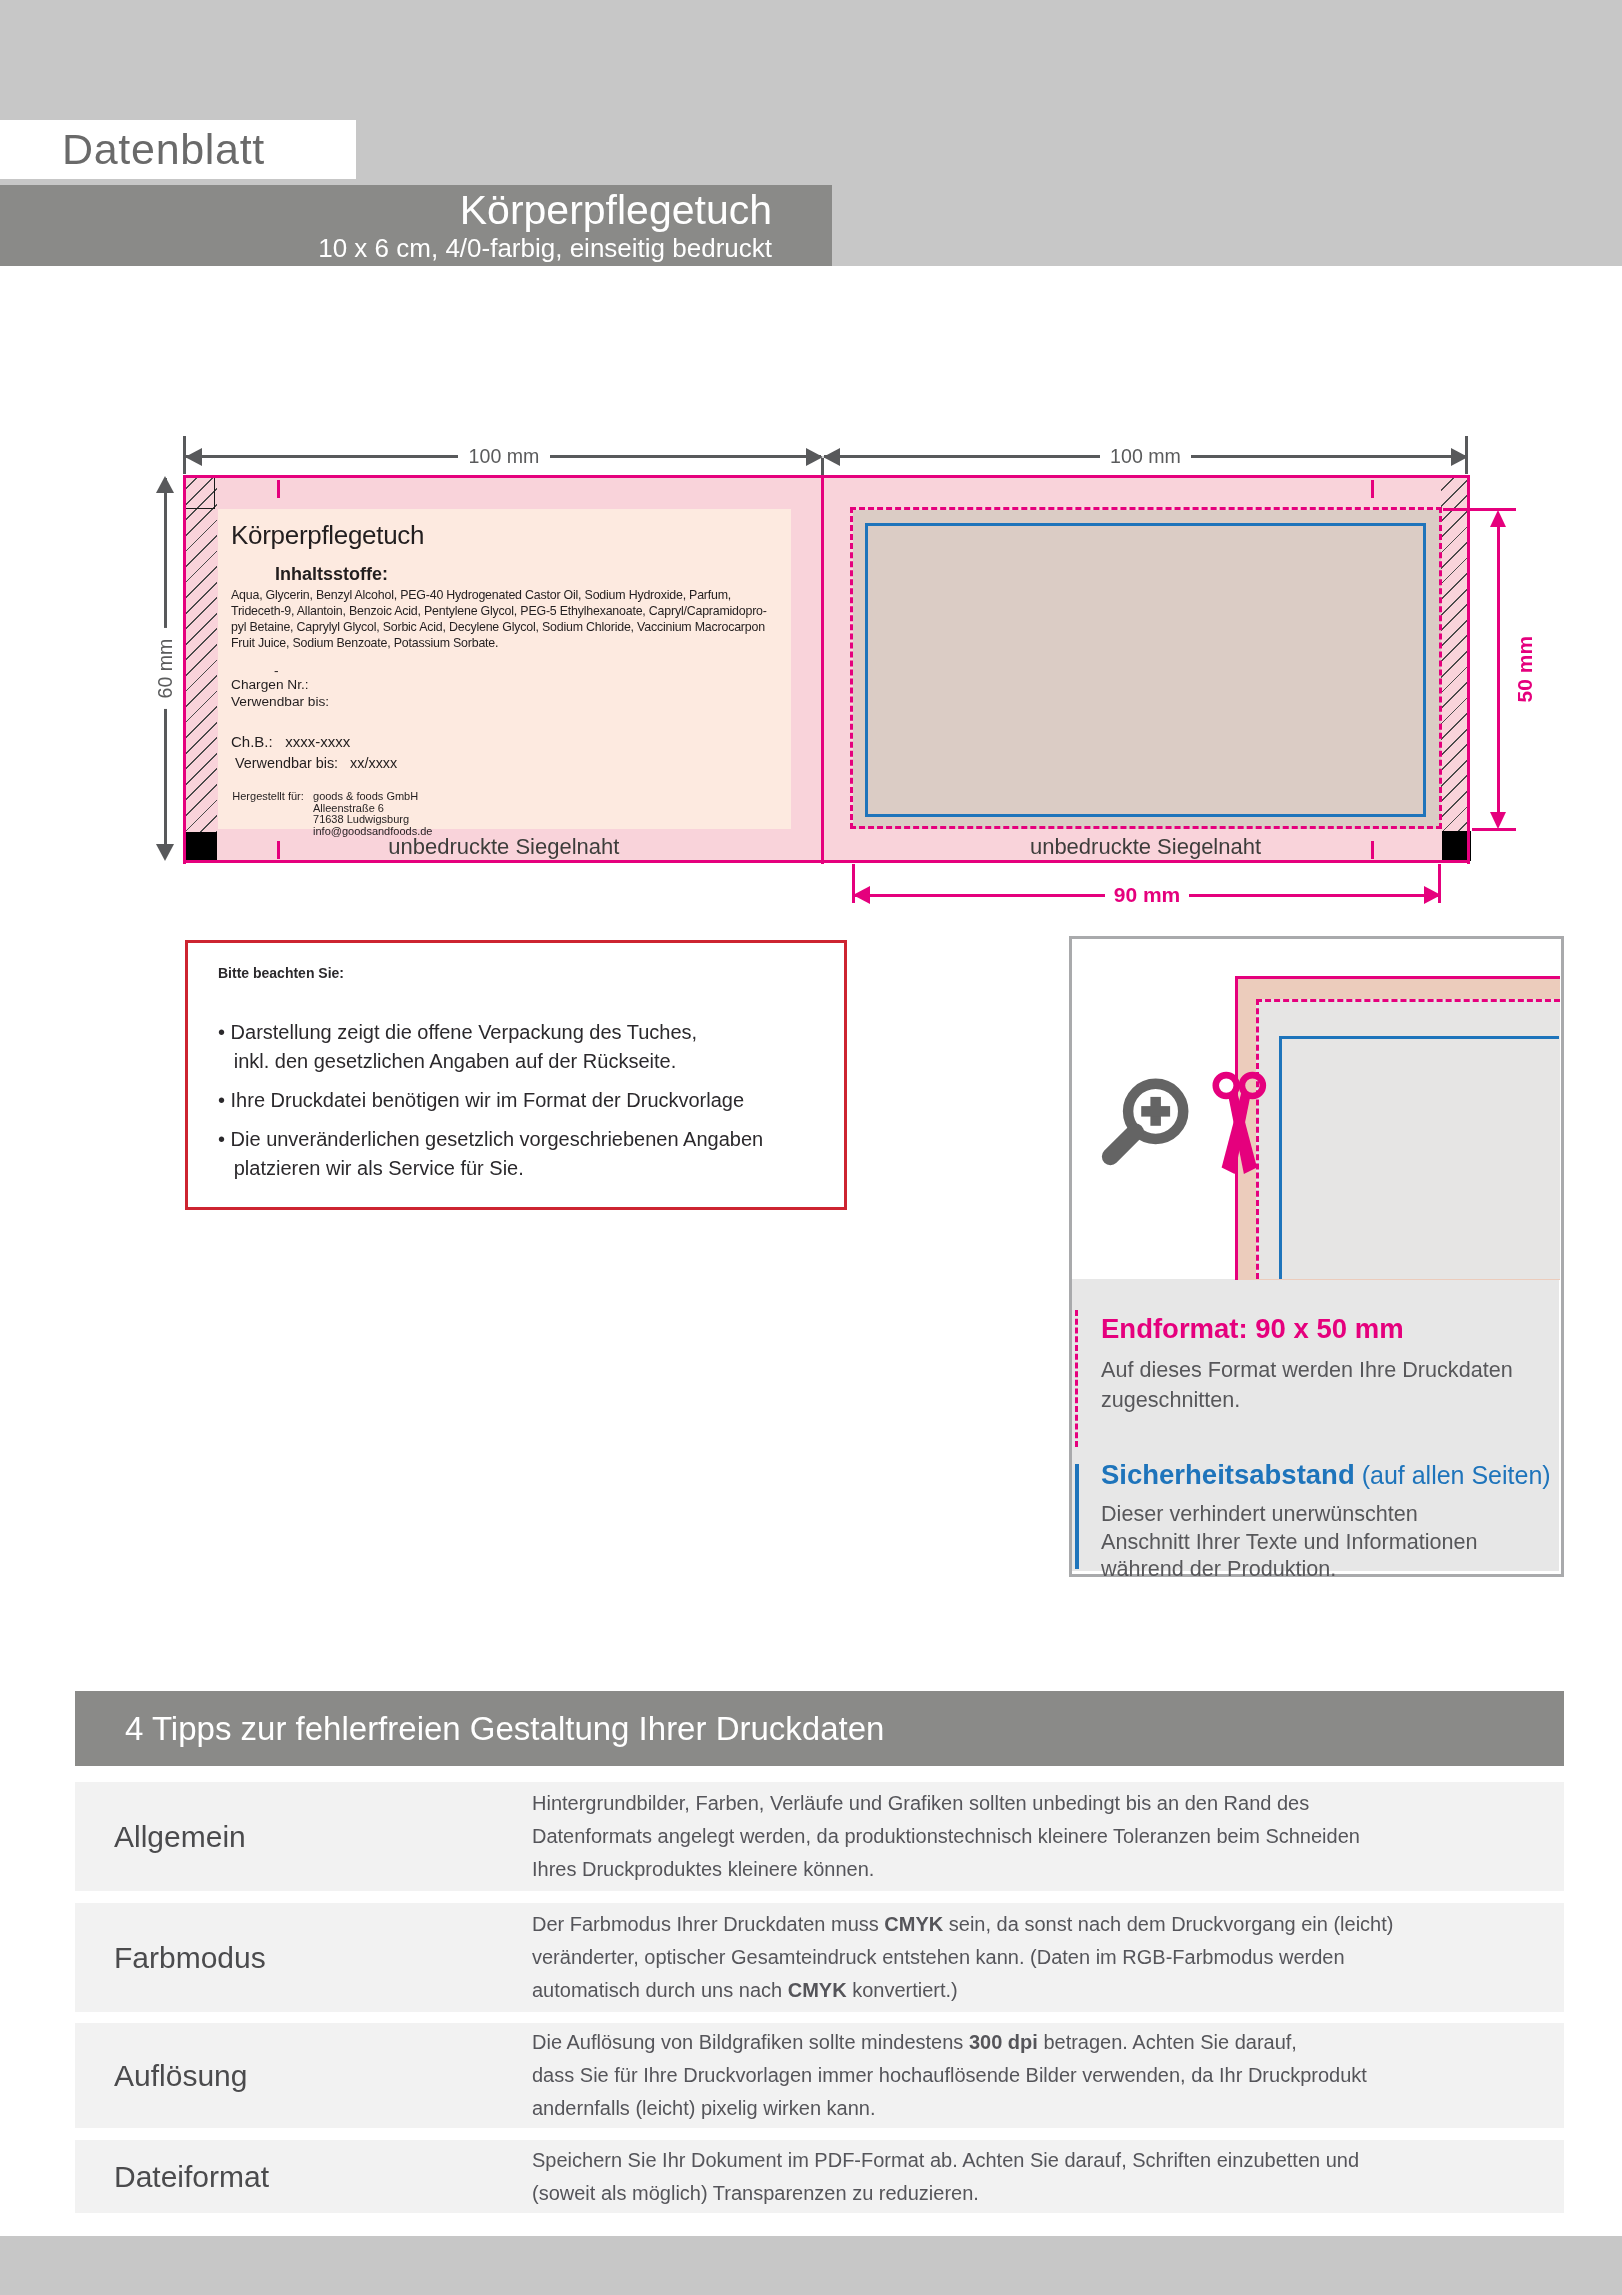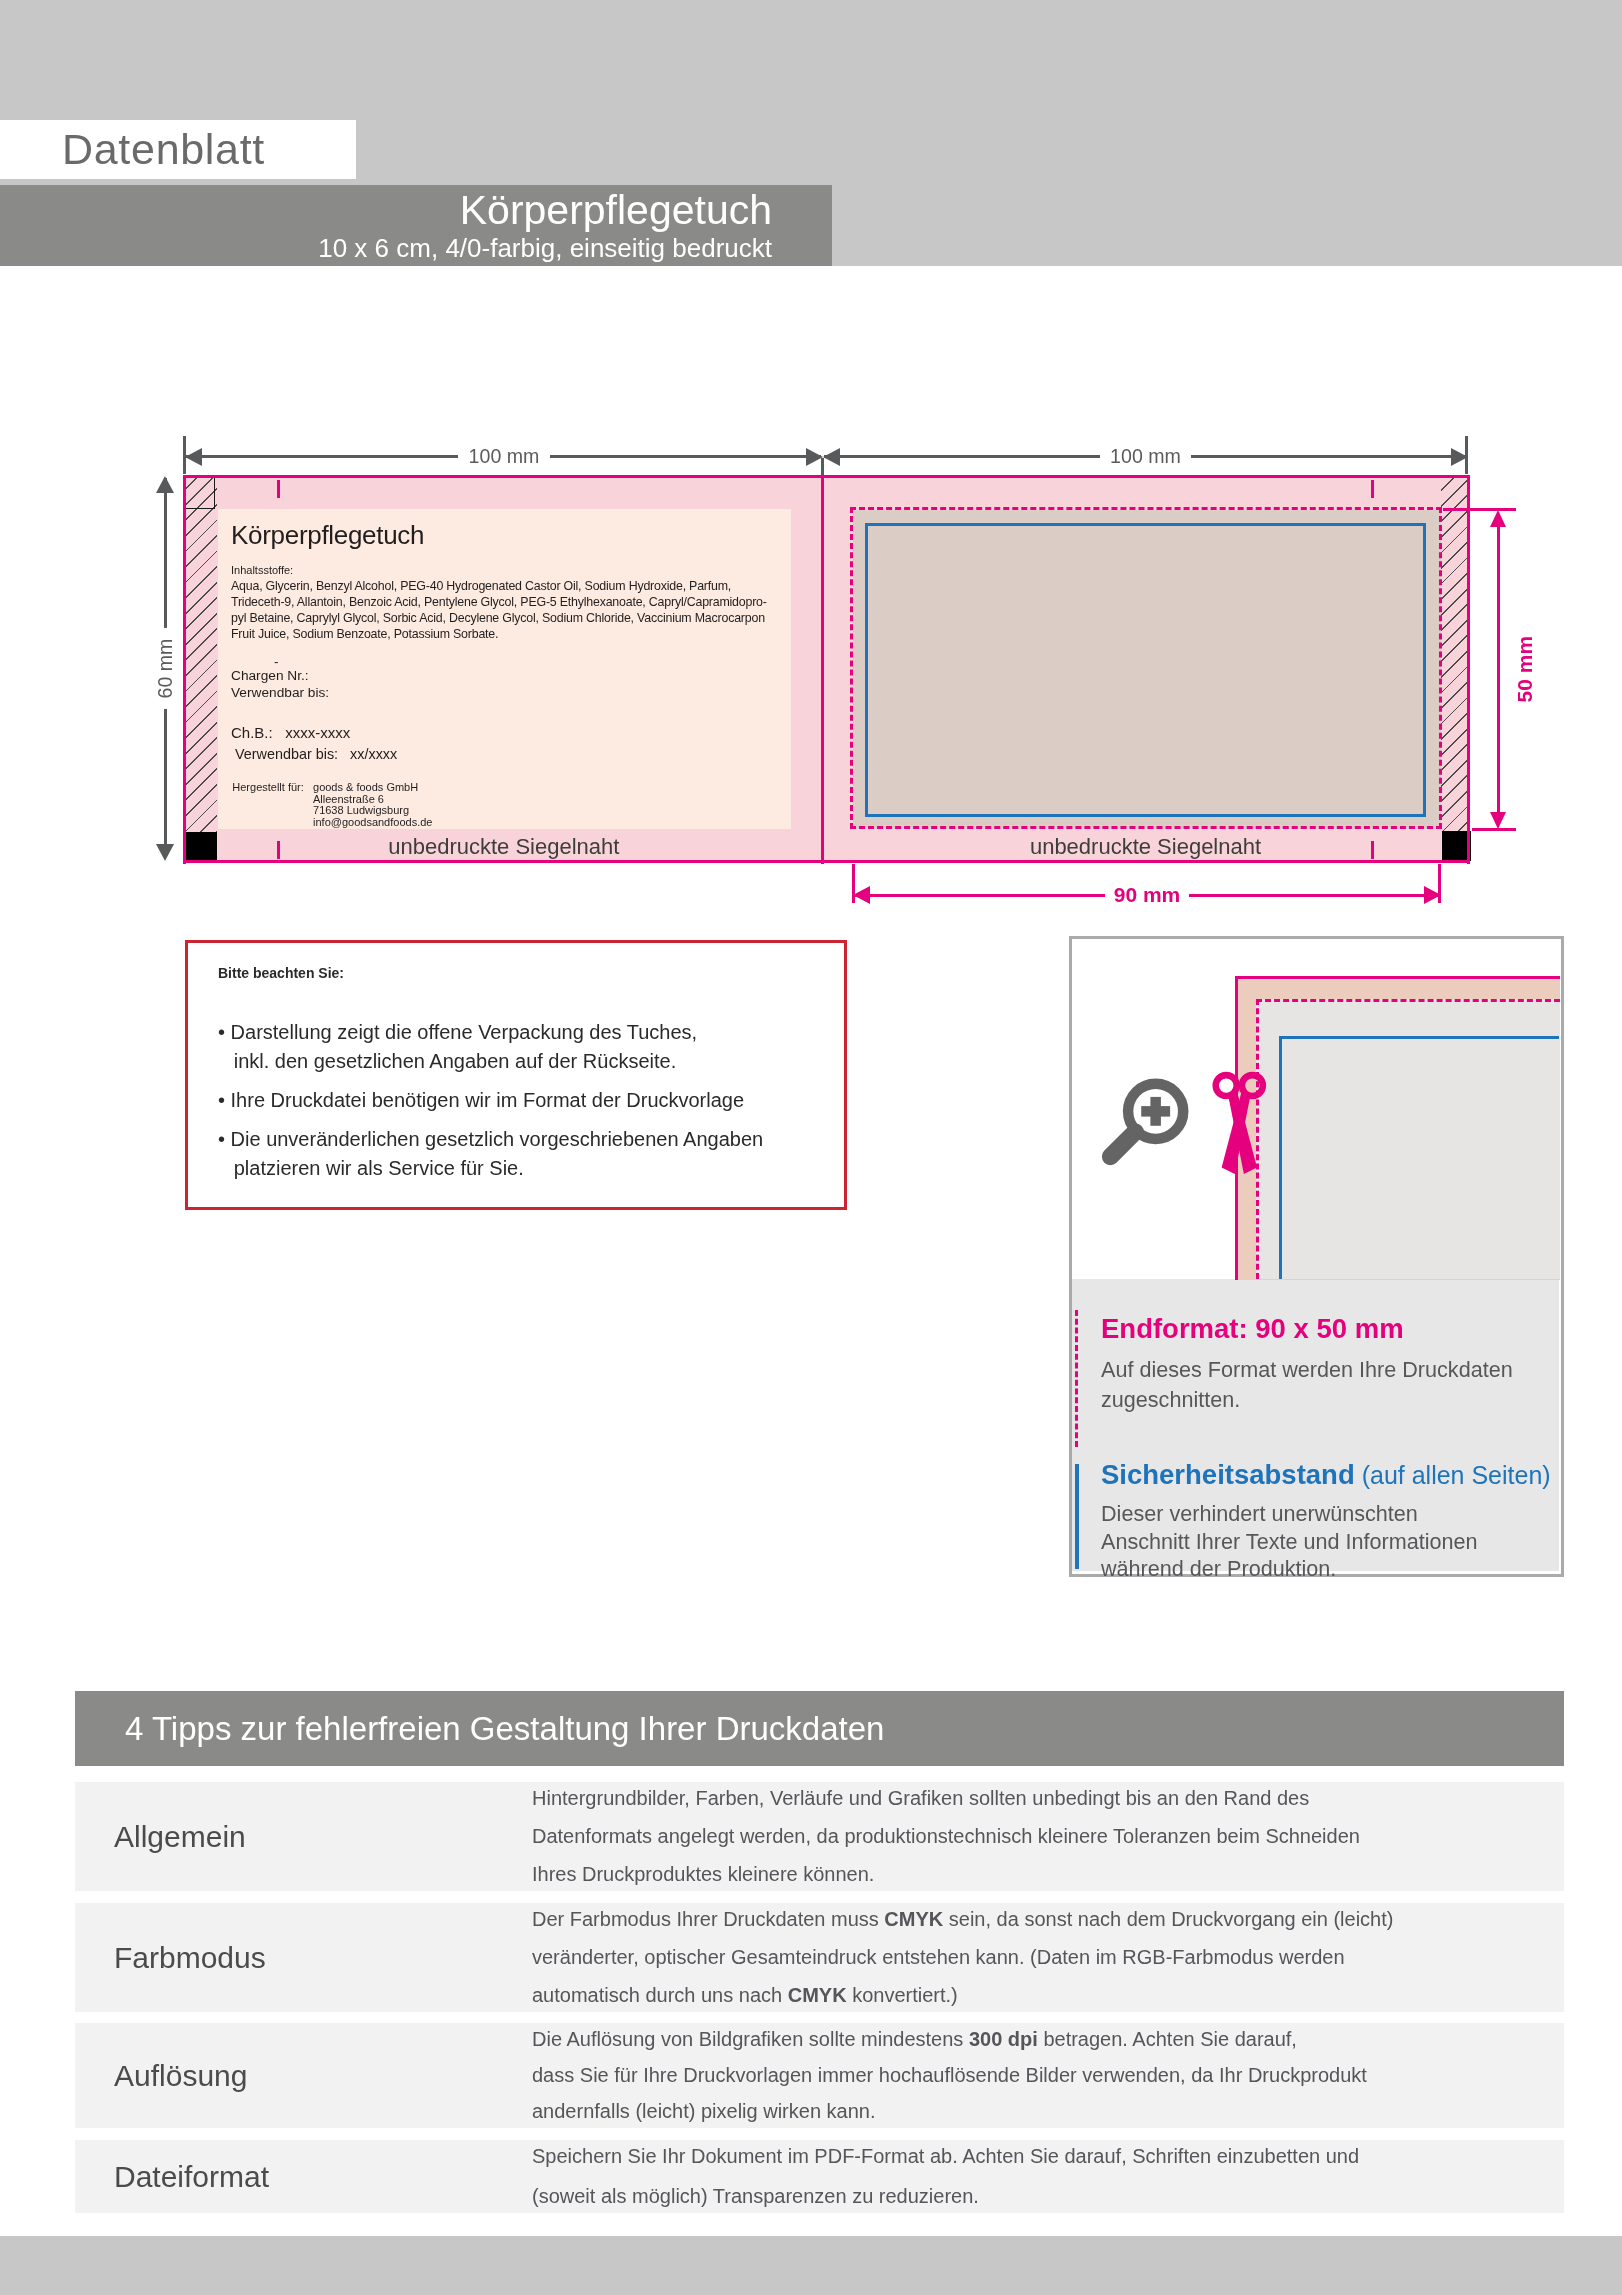--- a/index.html
+++ b/index.html
@@ -38,21 +38,21 @@
   .b-fold { left:638px; top:0; width:3.3px; height:389px; }
   .tick { width:3.3px; height:18.3px; background:#e5007d; }
   .tick-tl { left:94px; top:4.6px; } .tick-tr { left:1188px; top:4.6px; }
   .tick-bl { left:94px; top:366px; } .tick-br { left:1188px; top:366px; }
   .seam { top:357px; height:29px; display:flex; align-items:center; justify-content:center; font-size:22px; color:#3d3d3b; }
   .seam-l { left:3.3px; width:635px; } .seam-r { left:641px; width:643px; }
 
   
   .label-content { left:48px; top:46px; width:567px; color:#221e1f; }
   .lc-h { font-size:26px; line-height:29px; letter-spacing:-0.3px; }
-  .lc-ing-t { margin-top:14.4px; font-size:11px; font-weight:normal; }
+  .lc-ing-t { margin-top:14.4px; font-size:18px; font-weight:bold;margin-left:44px; }
   .lc-ing { margin-top:2px; font-size:12.4px; line-height:16px; letter-spacing:-0.2px; white-space:pre; }
   .lc-dash { margin-top:15px; margin-left:43px; font-size:13.7px; line-height:9.2px; }
   .lc-charge, .lc-usable { font-size:13.7px; line-height:17px; }
   .lc-chb { margin-top:23.6px; font-size:15px; line-height:17px; white-space:pre; }
   .lc-usable2 { margin-top:4.6px; font-size:14.4px; line-height:17px; white-space:pre; margin-left:3.9px;}
   .lc-made { margin-top:19.6px; display:flex; font-size:11px; line-height:11.5px; margin-left:1.3px; }
   .lc-made-val { margin-left:9.2px; white-space:pre-line; }
 
   
   .dimline-gray { background:#58595b; }
@@ -97,21 +97,21 @@
   .sa-title .b2 { font-size:25px; color:#1e74bb; }
   .sa-body { left:29px; top:561px; font-size:21.6px; line-height:27.5px; color:#57575a; white-space:pre-line; }
 
   
   .tips-banner { left:75px; top:1691px; width:1489px; height:75px; background:#8a8a88; display:flex; align-items:center; }
   .tips-banner span { margin-left:50px; font-size:33px; color:#ffffff; }
   .tip-row { left:75px; width:1489px; background:#f2f2f2; }
   .tr1 { top:1782px; height:109px; } .tr2 { top:1903px; height:109px; }
   .tr3 { top:2023px; height:105px; } .tr4 { top:2140px; height:73px; }
   .row-label { position:absolute; left:39px; top:0; bottom:0; display:flex; align-items:center; font-size:30px; color:#4b4b4d; }
-  .row-body { position:absolute; left:457px; right:19.6px; top:0; bottom:0; display:flex; flex-direction:column; justify-content:space-between; font-size:20px; color:#55555a; }
+  .row-body { position:absolute; left:457px; right:19.6px; top:0; bottom:0; display:flex; flex-direction:column; justify-content:center; font-size:20px; color:#55555a; }
   .row-body .ln { line-height:33px; white-space:pre; }
   .row-body b { font-weight:bold; }
 
   .footer { left:0; top:2236px; width:1623px; height:60px; background:#c7c7c7; }
 
   svg { display:block; }
 </style>
 </head>
 <body>
 

